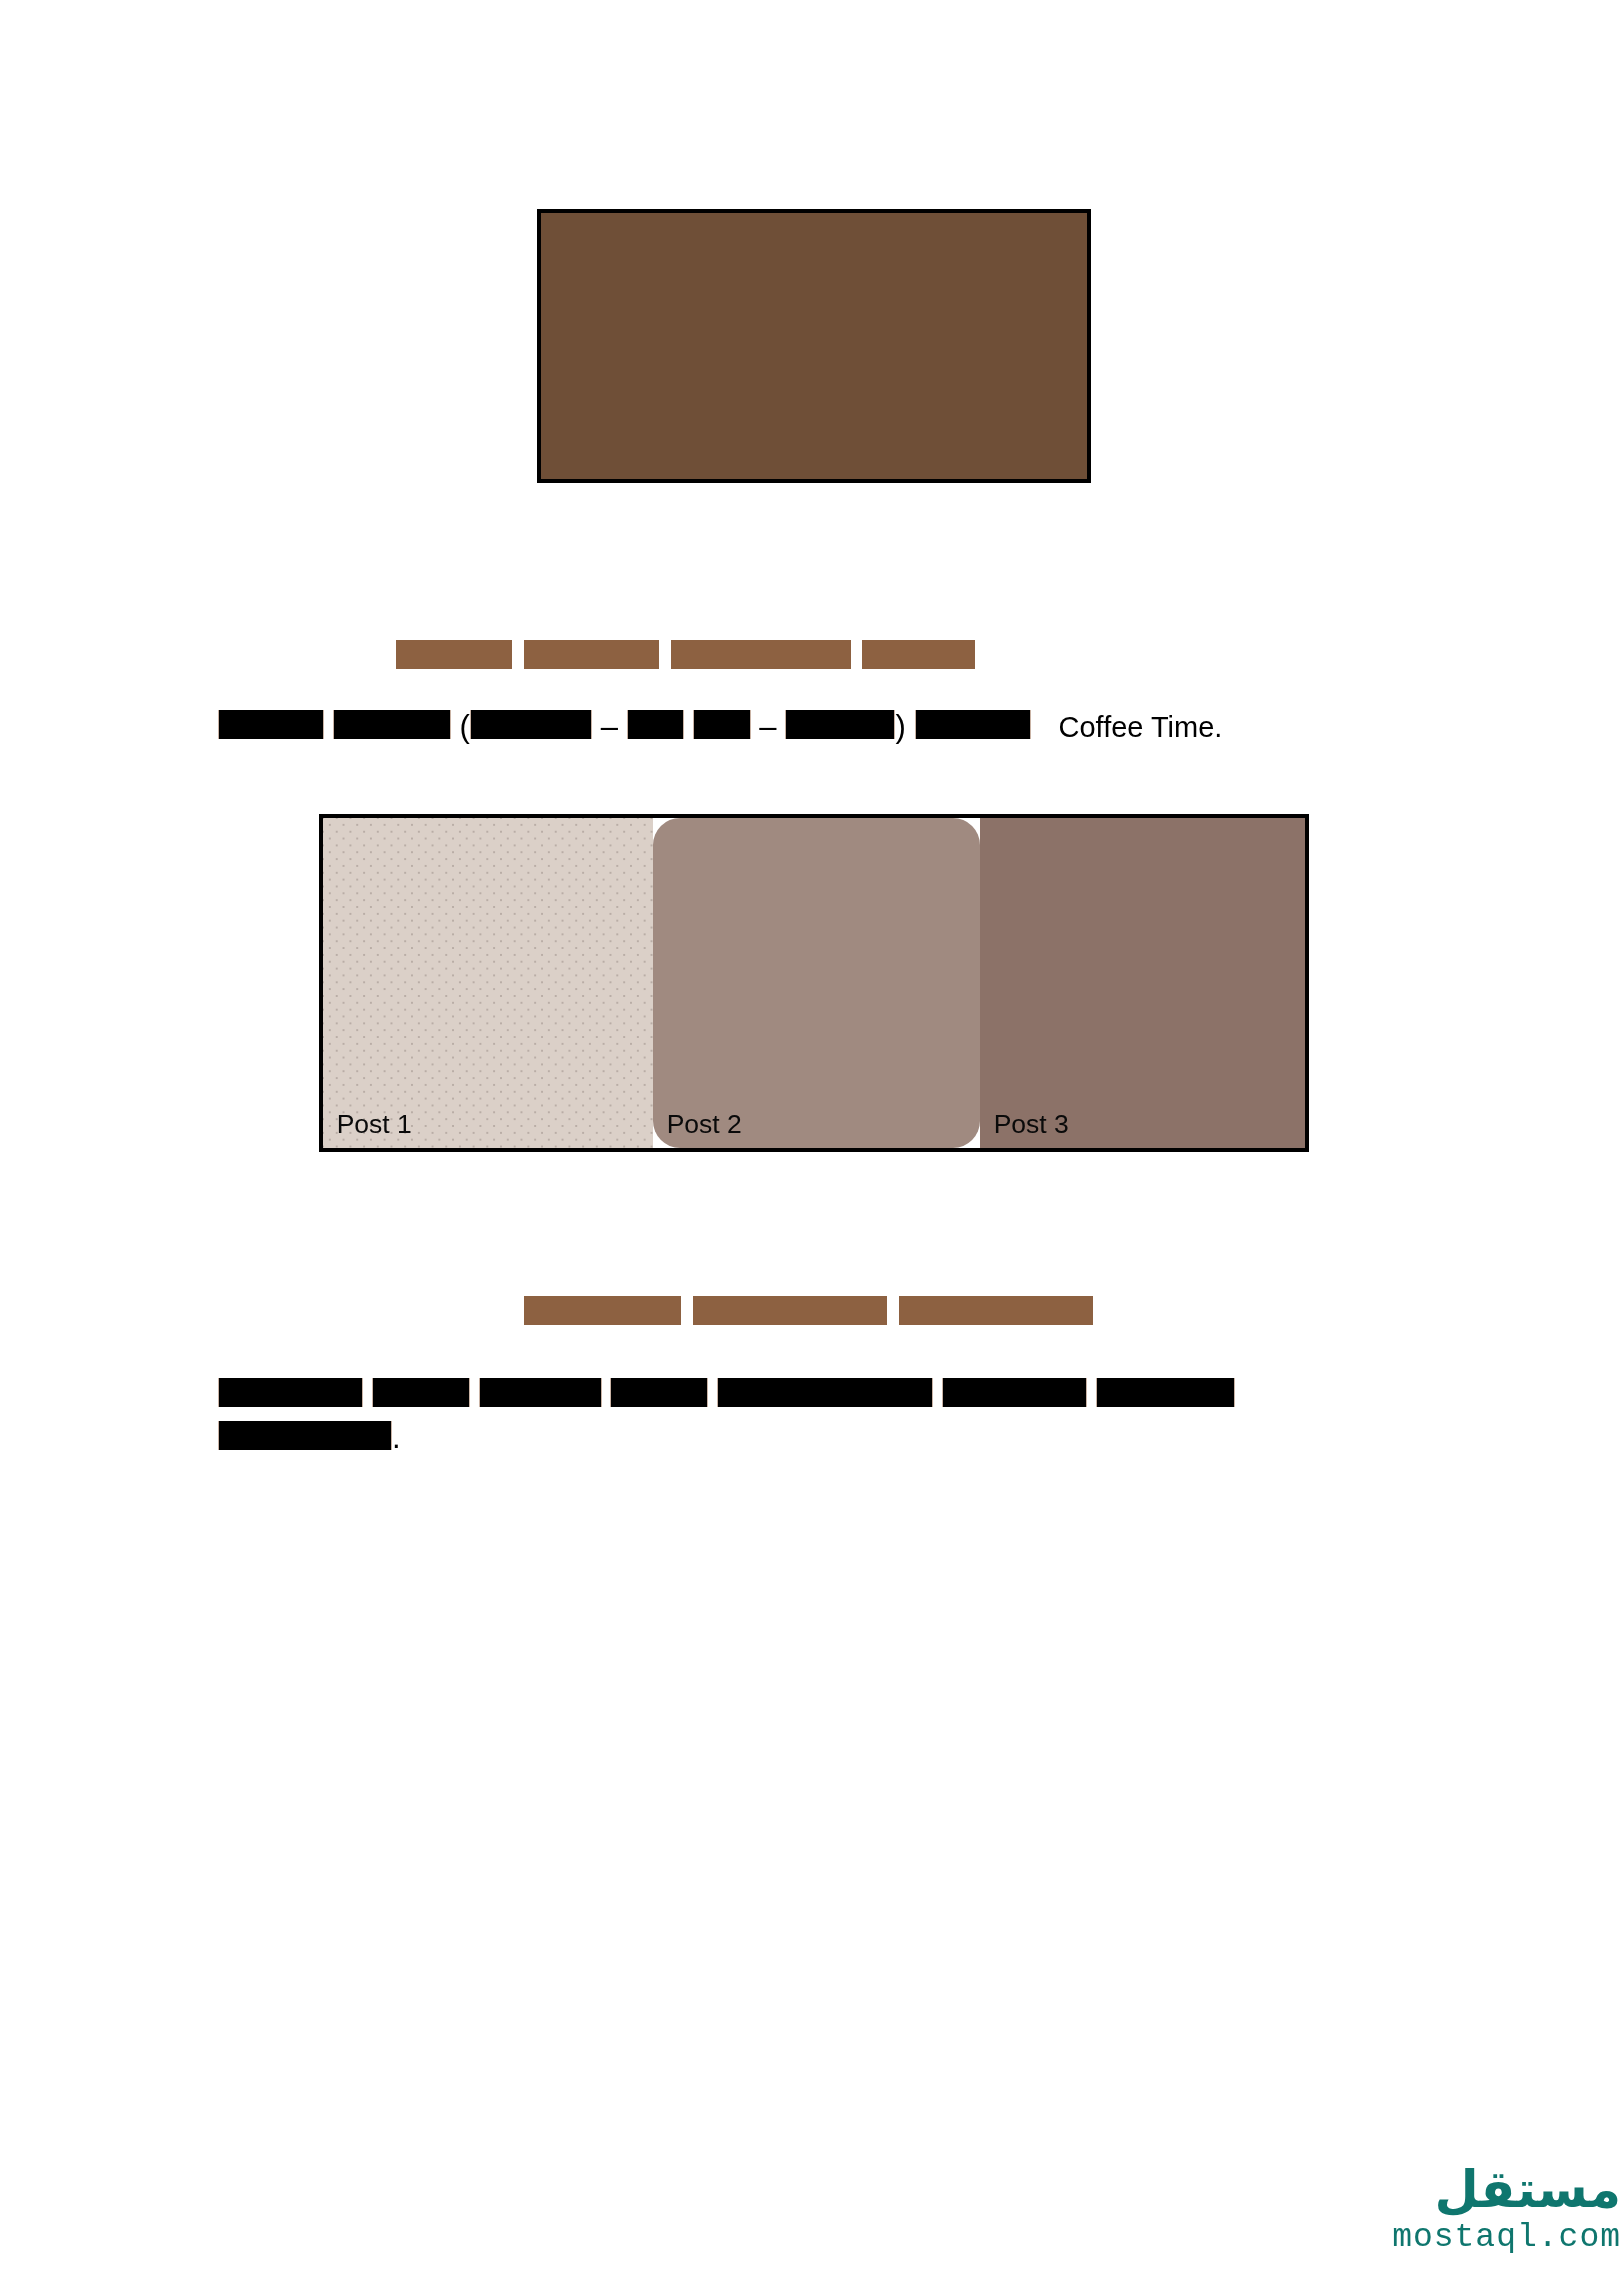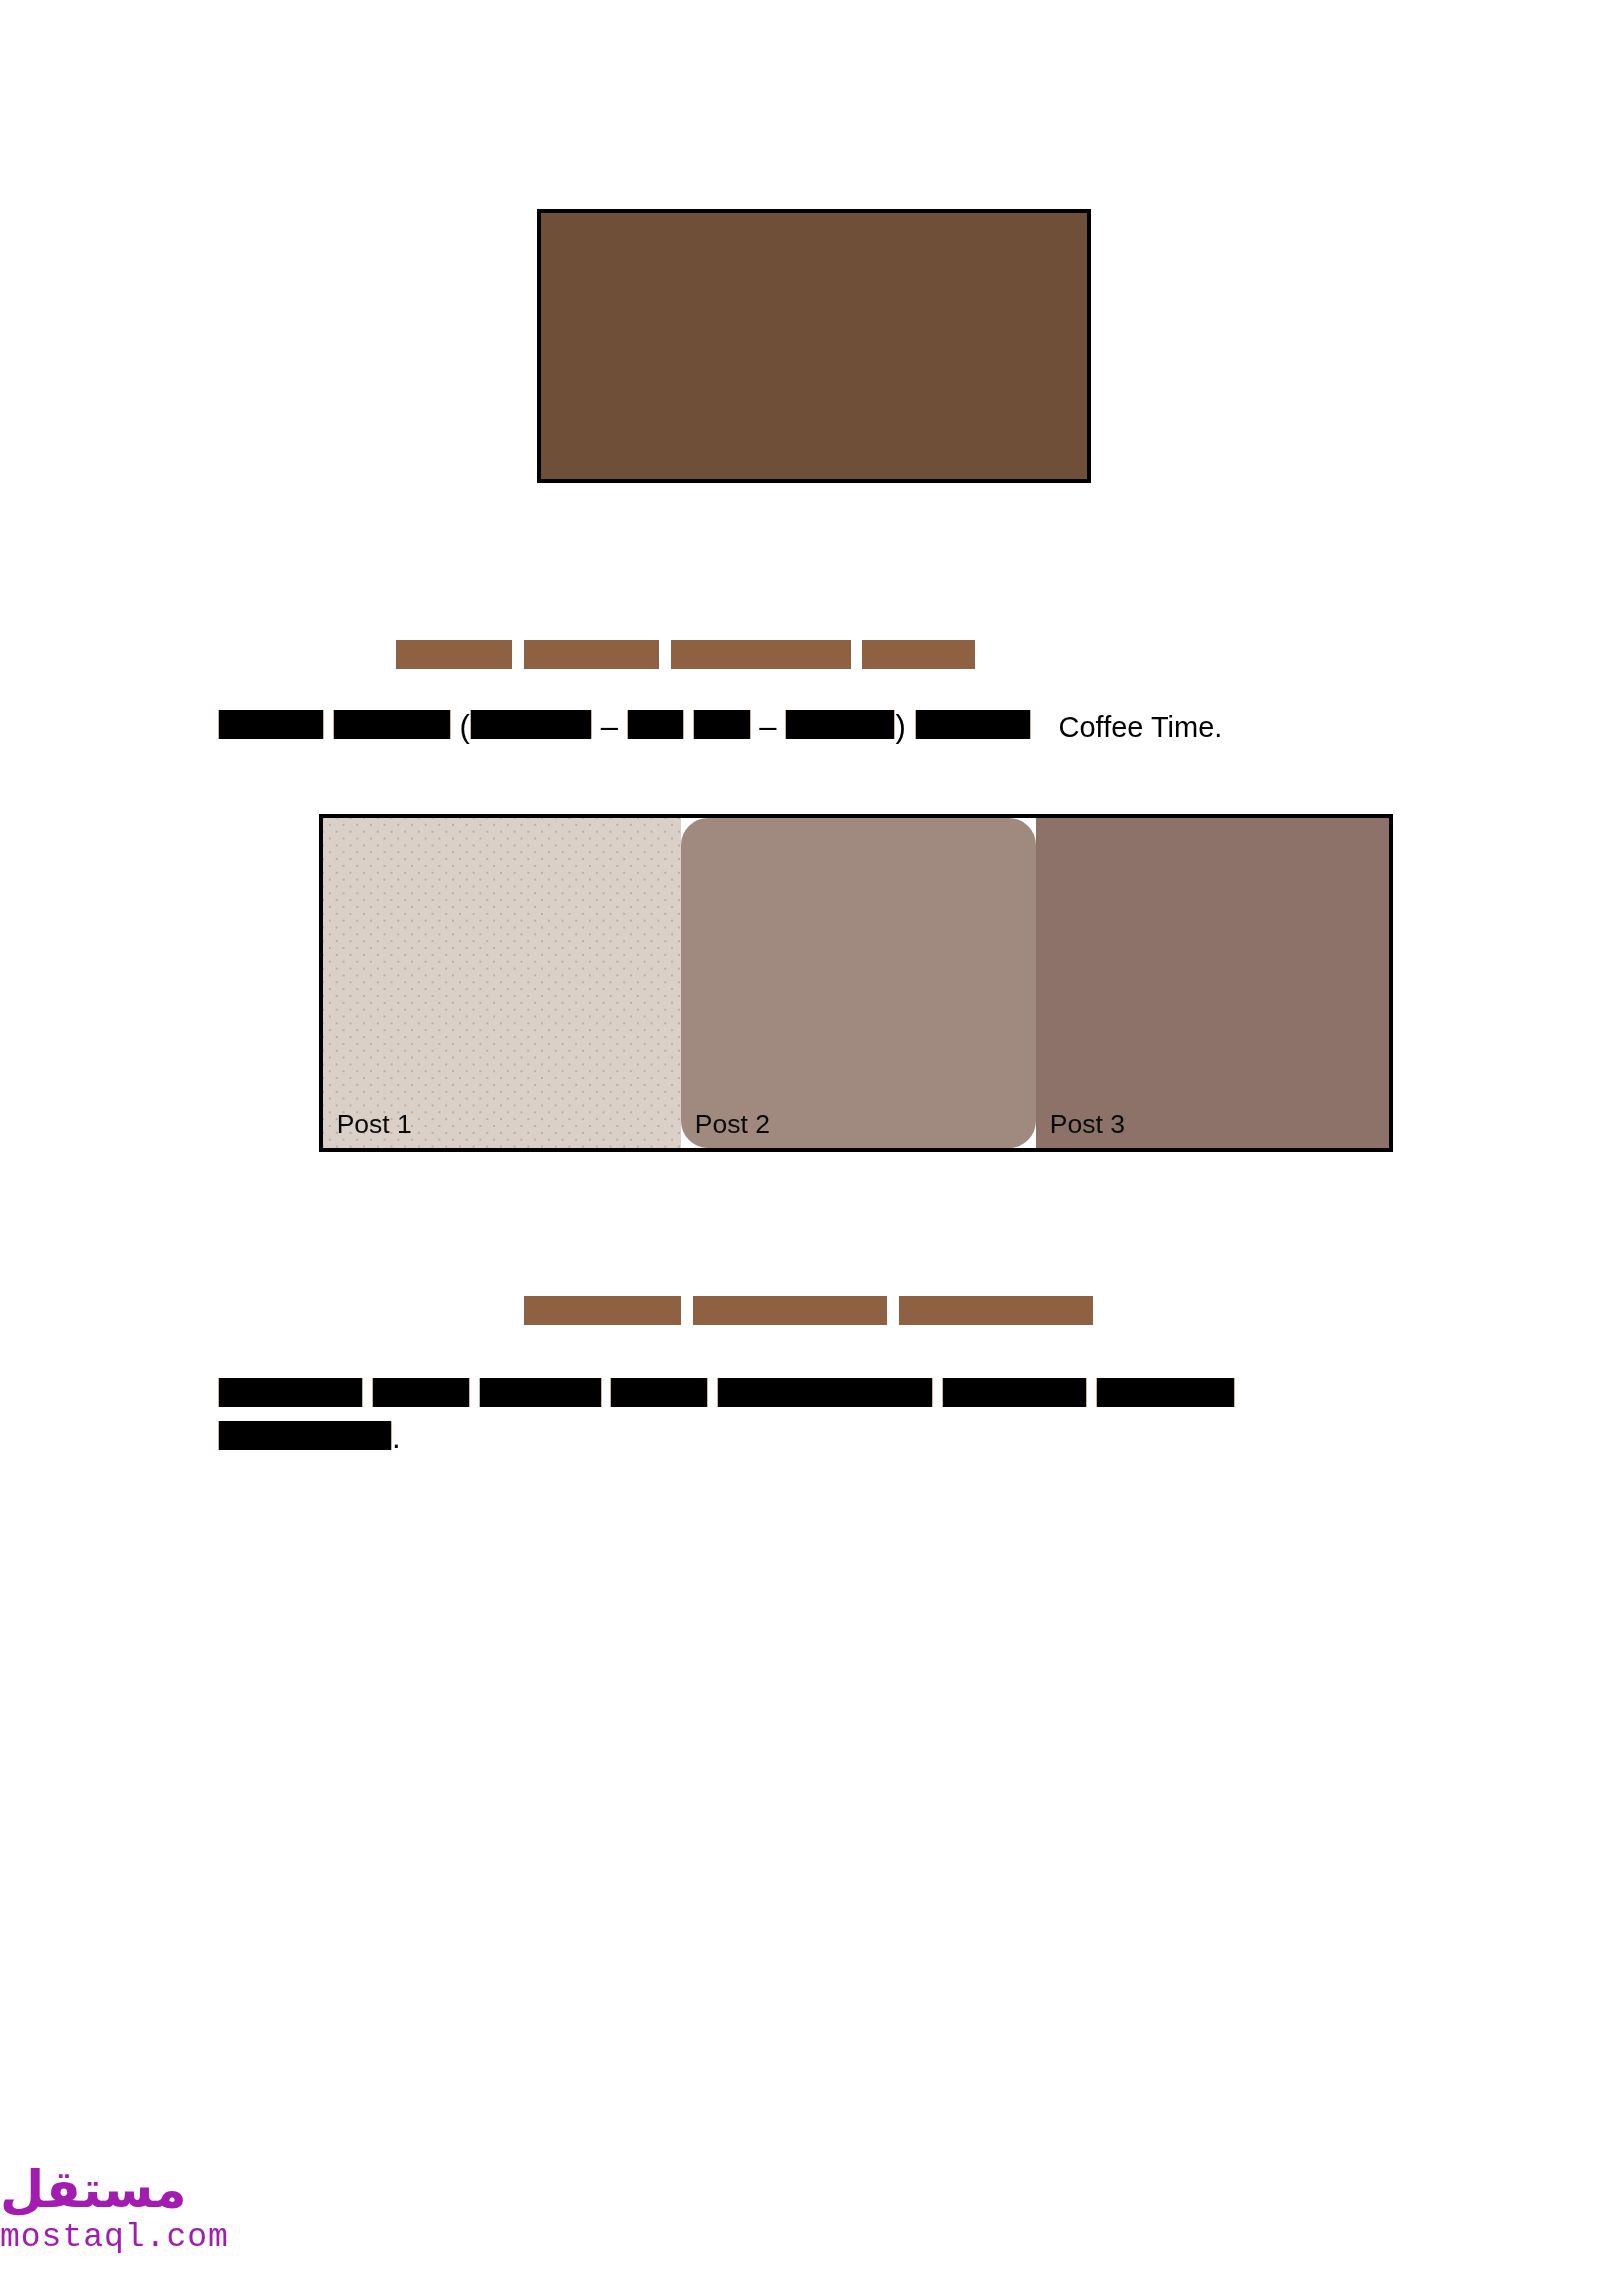--- a/index.html
+++ b/index.html
@@ -102,21 +102,21 @@
   .paragraph .sp {
     display: inline-block;
     width: 8.8px;
   }
 
   
   .posts-figure {
     position: absolute;
     left: 319px;
     top: 814px;
-    width: 1074px;
+    width: 990px;
     height: 338px;
     border: 4.9px solid #000000;
     box-sizing: border-box;
     display: flex;
   }
   .post-panel {
     position: relative;
     height: 100%;
     box-sizing: border-box;
   }
@@ -165,22 +165,22 @@
     font-size: 26.5px;
     color: #0a0a0a;
   }
 
   
   .watermark {
     position: absolute;
     left: 0;
     right: 0;
     top: 2161px;
-    text-align: left;
-    color: #a21caf;
+    text-align: right;
+    color: #0f766e;
     user-select: none;
   }
   .watermark-arabic {
     font-family: "DejaVu Sans", sans-serif;
     font-size: 51px;
     line-height: 57px;
     font-weight: bold;
     letter-spacing: 1px;
   }
   .watermark-domain {

